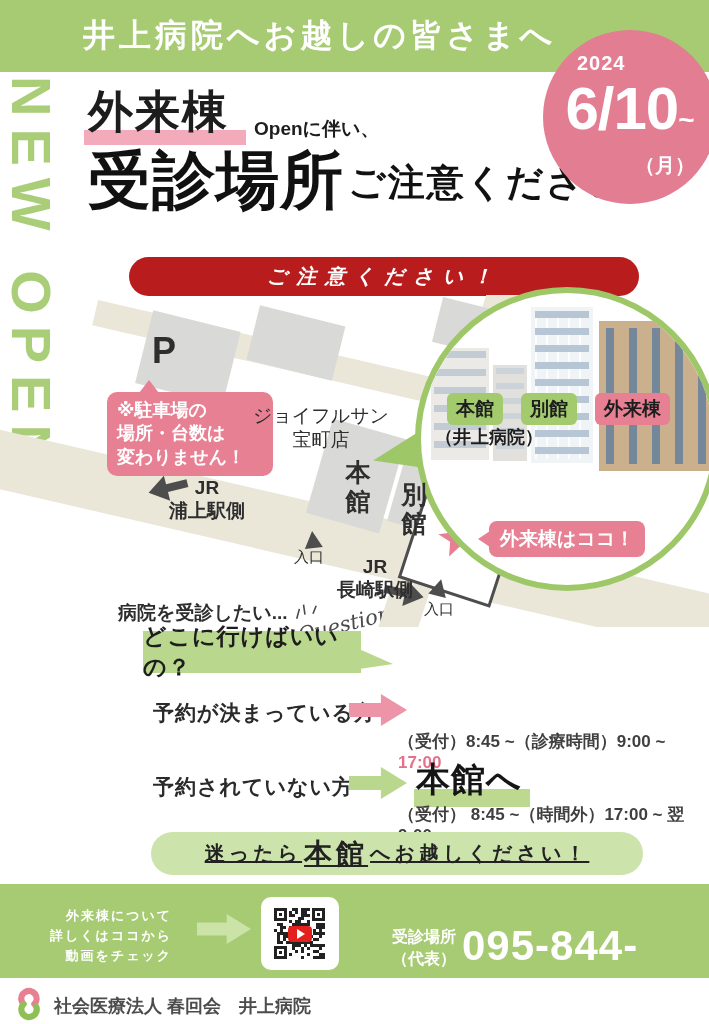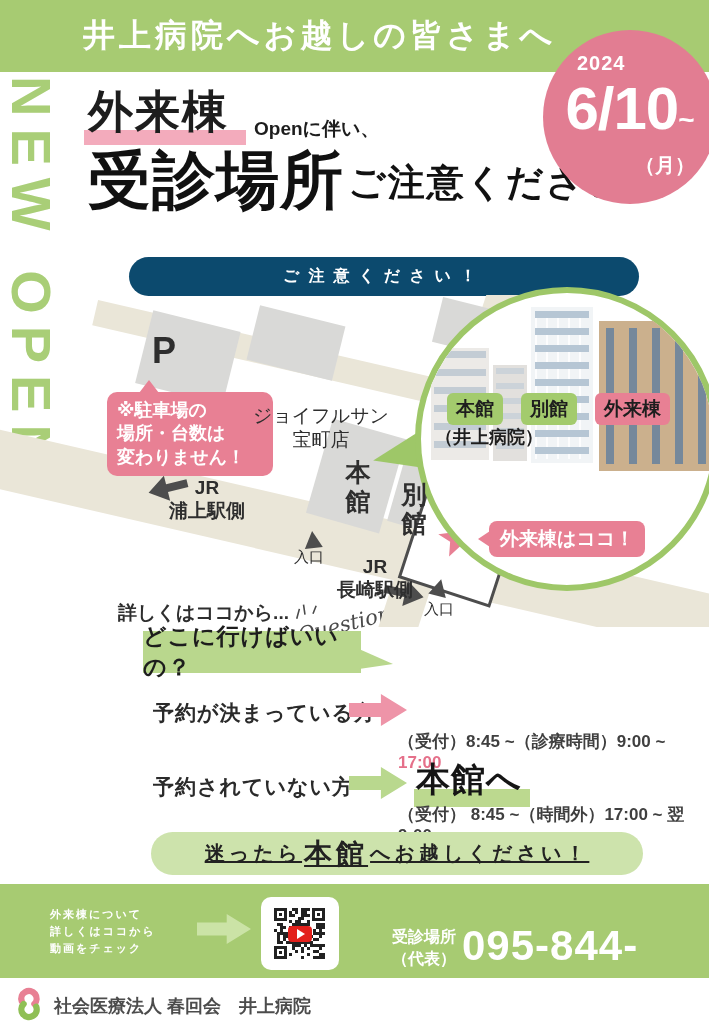--- a/index.html
+++ b/index.html
@@ -26,22 +26,22 @@
 
   
   #title-marker{left:84px;top:130px;width:162px;height:15px;background:#f3abbc;}
   #title-highlight{left:88px;top:82px;font-size:45px;font-weight:900;color:#1d1d1d;letter-spacing:2px;}
   #title-note{left:254px;top:116px;font-size:19px;color:#1d1d1d;font-weight:600;}
   #title-row{left:88px;top:146px;display:flex;align-items:flex-end;}
   #title-main{font-size:63px;font-weight:900;color:#111;letter-spacing:1px;line-height:1.1;}
   #title-tail{font-size:37px;font-weight:800;color:#111;padding:0 0 7px 4px;letter-spacing:2px;}
 
   
-  #caution-banner{left:129px;top:257px;width:510px;height:39px;border-radius:20px;background:#0c4a6e;
-    color:#fff;font-size:16px;font-weight:bold;letter-spacing:9px;display:flex;align-items:center;justify-content:center;}
+  #caution-banner{left:129px;top:257px;width:510px;height:39px;border-radius:20px;background:#b91c1c;
+    color:#fff;font-size:20px;font-weight:bold;letter-spacing:9px;display:flex;align-items:center;justify-content:center;font-style:italic;}
 
   
   #map-svg{left:0;top:295px;z-index:1;}
   .map-text{z-index:4;color:#2e2e2e;}
   #p-label{left:152px;top:330px;font-size:36px;font-weight:bold;z-index:4;}
   #parking-callout{left:107px;top:392px;width:146px;background:#e88094;border-radius:10px;color:#fff;
     font-size:18px;font-weight:bold;line-height:1.3;padding:7px 10px;z-index:4;}
   #parking-callout:before{content:"";position:absolute;top:-12px;left:32px;
     border-left:10px solid transparent;border-right:10px solid transparent;border-bottom:13px solid #e88094;}
   #store-label{left:248px;top:404px;width:146px;text-align:center;font-size:19px;line-height:1.25;}
@@ -104,21 +104,21 @@
   #detail-2{left:398px;top:803px;}
 
   
   #bottom-banner{left:151px;top:832px;width:492px;height:43px;border-radius:22px;background:#cde3ac;
     display:flex;align-items:center;justify-content:center;letter-spacing:4px;color:#222;text-decoration:underline;}
   #bottom-banner .t{font-size:20px;font-weight:600;}
   #bottom-banner .s{font-size:28px;font-weight:900;padding:0 2px;}
 
   
   #contact-band{left:0;top:884px;width:709px;height:94px;background:#a7cb72;}
-  #video-note{left:50px;top:906px;font-size:11px;font-weight:bold;color:#fff;letter-spacing:2px;line-height:1.55;}
+  #video-note{left:50px;top:906px;font-size:13px;font-weight:bold;color:#fff;letter-spacing:2px;line-height:1.55;text-align:right;}
   #footer-arrow{left:197px;top:914px;width:54px;height:30px;background:#cbe3a6;
     clip-path:polygon(0 28%,55% 28%,55% 0,100% 50%,55% 100%,55% 72%,0 72%);}
   #qr-card{left:261px;top:897px;width:78px;height:73px;background:#fff;border-radius:10px;}
   #qr-pattern{position:absolute;left:13px;top:11px;width:51px;height:51px;}
   #qr-pattern i{position:absolute;width:3px;height:3px;background:#222;}
   .qf{position:absolute;width:13px;height:13px;border:3px solid #222;box-sizing:border-box;background:#fff;}
   .qf:after{content:"";position:absolute;left:2px;top:2px;width:3px;height:3px;background:#222;}
   #qf-tl{left:13px;top:11px;} #qf-tr{left:51px;top:11px;} #qf-bl{left:13px;top:49px;}
   #play-btn{position:absolute;left:50%;top:50%;transform:translate(-50%,-50%);width:24px;height:16px;
     background:#e3201b;border-radius:4px;}
@@ -205,21 +205,21 @@
     <div class="bldg" id="bldg-left"></div>
     <div class="bldg" id="bldg-left2"></div>
     <div class="bldg" id="bldg-center"></div>
     <div class="bldg" id="bldg-right"></div>
     <div class="photo-badge" id="badge-main">本館</div>
     <div class="photo-badge" id="badge-annex">別館</div>
     <div class="photo-badge" id="badge-outpatient">外来棟</div>
     <div class="abs" id="hospital-label">（井上病院）</div>
   </div>
 
-  <div class="abs" id="question-lead">詳しくはココから...</div>
+  <div class="abs" id="question-lead">病院を受診したい...</div>
   <div class="abs" id="question-doodle">
     <svg width="26" height="15">
       <path d="M3,14 L8,5 M12,12 L13,2 M20,13 L25,6" stroke="#4a4a4a" stroke-width="1.6" fill="none"></path>
     </svg>
     <span class="qword">Question</span>
   </div>
   <div class="abs" id="question-box">どこに行けばいいの？</div>
 
   <div class="abs cond" id="cond-1">予約が決まっている方</div>
   <div class="abs big-arrow" id="arrow-1"></div>

